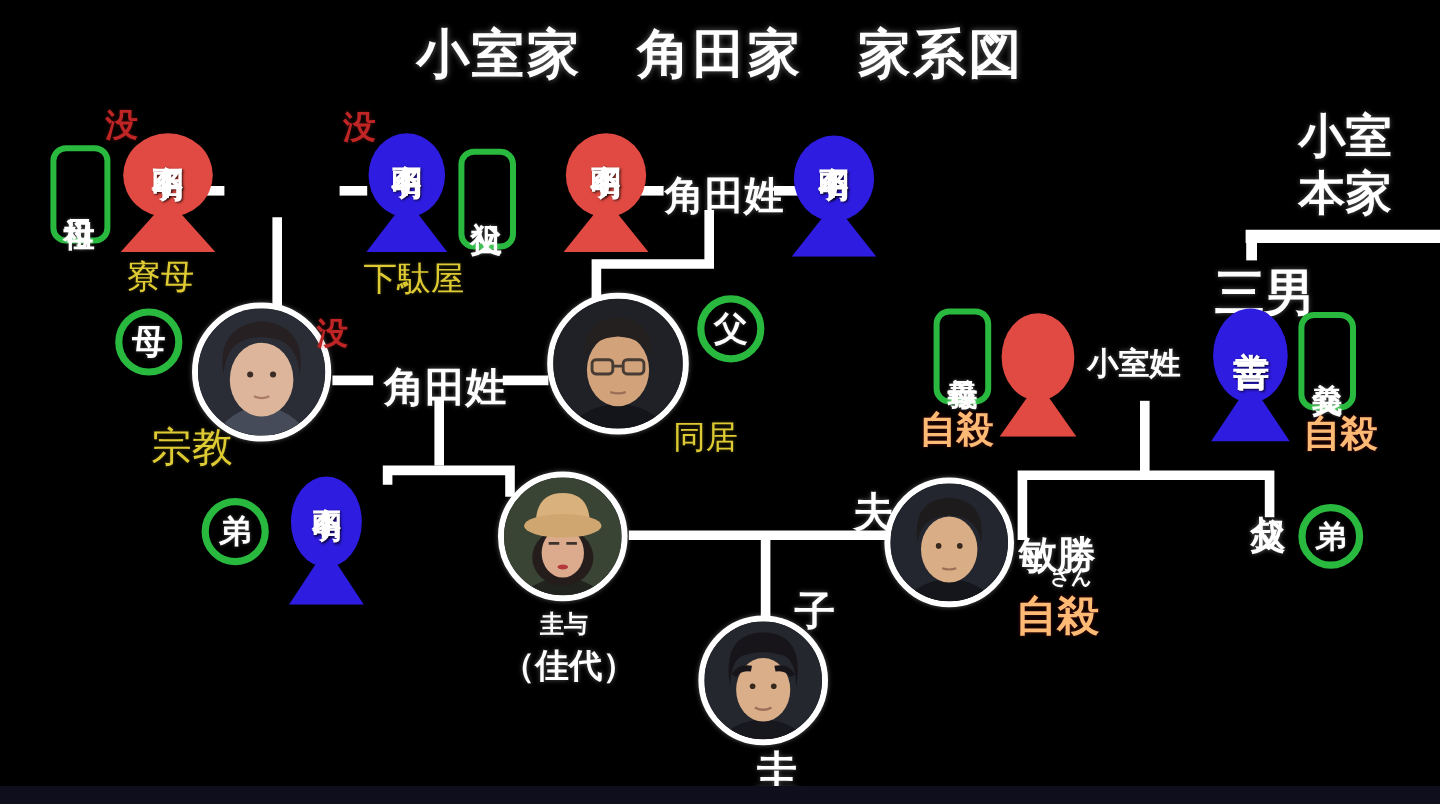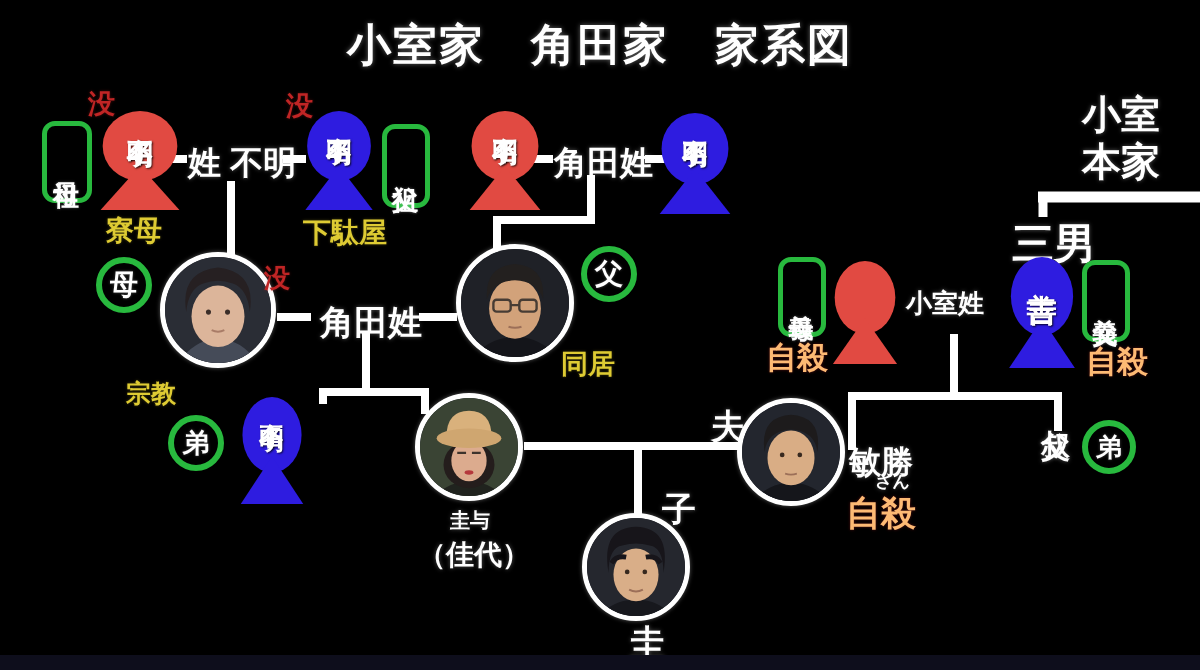--- a/index.html
+++ b/index.html
@@ -2,21 +2,21 @@
 <html lang="ja"><head>
 <meta charset="utf-8">
 <style>
   *{box-sizing:border-box}
   html,body{margin:0;padding:0;background:#000}
   #canvas{position:relative;width:1200px;height:670px;background:#000;overflow:hidden;
           font-family:"Liberation Sans","DejaVu Sans",sans-serif}
   #lines{position:absolute;left:0;top:0}
   .wt{position:absolute;color:#fff;font-weight:bold;white-space:nowrap;
       text-shadow:0 0 4px rgba(255,255,255,.35)}
-  .yt{position:absolute;color:#decb33;font-weight:bold;white-space:nowrap;
+  .yt{position:absolute;color:#decb33;font-weight:normal;white-space:nowrap;
       text-shadow:0 0 3px rgba(222,203,51,.3)}
   .rt{position:absolute;color:#c02525;font-weight:bold;white-space:nowrap;
       text-shadow:0 0 3px rgba(192,37,37,.4)}
   .st{position:absolute;color:#fdba74;font-weight:bold;white-space:nowrap;
       text-shadow:0 0 3px rgba(218,42,42,.4)}
   .vtext{writing-mode:vertical-rl;text-orientation:upright;letter-spacing:2px}
   .pawn{position:absolute}
   .pawn svg{position:absolute;left:0;top:0;width:100%;height:100%}
   .pawn svg *{fill:currentColor}
   .pawn.red{color:#e14a42}
@@ -74,21 +74,20 @@
   </div>
   <div class="pawn red" style="left:92px;top:110px;width:96px;height:100px">
     <svg viewBox="0 0 90 100" preserveAspectRatio="none">
         <circle cx="45" cy="36" r="35"></circle>
         <path d="M45 56 L82 100 L8 100 Z"></path>
       </svg>
     <span class="plabel vtext" style="top:7px;font-size:27px">名不明</span>
   </div>
   <div class="yt" style="left:106px;top:212px;font-size:28px">寮母</div>
 
-  <div class="wt" style="left:188px;top:141px;font-size:33px">姓 不明</div>
 
   <div class="rt" style="left:286px;top:88px;font-size:27px">没</div>
   <div class="pawn blue" style="left:298px;top:110px;width:82px;height:100px">
     <svg viewBox="0 0 90 100" preserveAspectRatio="none">
         <circle cx="45" cy="36" r="35"></circle>
         <path d="M45 56 L82 100 L8 100 Z"></path>
       </svg>
     <span class="plabel vtext" style="top:7px;font-size:26px">名不明</span>
   </div>
   <div class="badge" style="left:382px;top:124px;width:48px;height:84px;font-size:26px">
@@ -123,21 +122,21 @@
       <rect width="100" height="100" fill="#2a2d35"></rect>
       <path d="M12 100 Q30 76 50 78 Q70 76 88 100 Z" fill="#454b58"></path>
       <ellipse cx="50" cy="56" rx="25" ry="29" fill="#dcb59a"></ellipse>
       <path d="M20 52 Q14 14 50 10 Q86 14 80 52 Q78 30 64 25 Q50 20 36 25 Q22 30 20 52 Z" fill="#262022"></path>
       <circle cx="41" cy="52" r="2.4" fill="#3a2d28"></circle>
         <circle cx="59" cy="52" r="2.4" fill="#3a2d28"></circle>
       <path d="M44 69 Q50 72 56 69" stroke="#a97c67" stroke-width="1.8" fill="none"></path>
     </svg>
   </div>
   <div class="rt" style="left:264px;top:261px;font-size:26px">没</div>
-  <div class="yt" style="left:126px;top:377px;font-size:25px">宗教</div>
+  <div class="yt" style="left:126px;top:350px;font-size:34px">宗教</div>
 
   <div class="wt" style="left:320px;top:300px;font-size:34px">角田姓</div>
 
   <div class="photo" style="left:456px;top:244px;width:118px;height:118px">
     <svg viewBox="0 0 100 100">
       <rect width="100" height="100" fill="#1f2127"></rect>
       <path d="M10 100 Q30 80 50 82 Q70 80 90 100 Z" fill="#14151a"></path>
       <ellipse cx="50" cy="55" rx="24" ry="28" fill="#d2a27a"></ellipse>
       <path d="M24 46 Q22 16 50 14 Q78 16 76 46 Q70 30 50 29 Q30 30 24 46 Z" fill="#23201f"></path>
       <rect x="30" y="47" width="16" height="11" rx="3" fill="none" stroke="#473c34" stroke-width="2.2"></rect>

